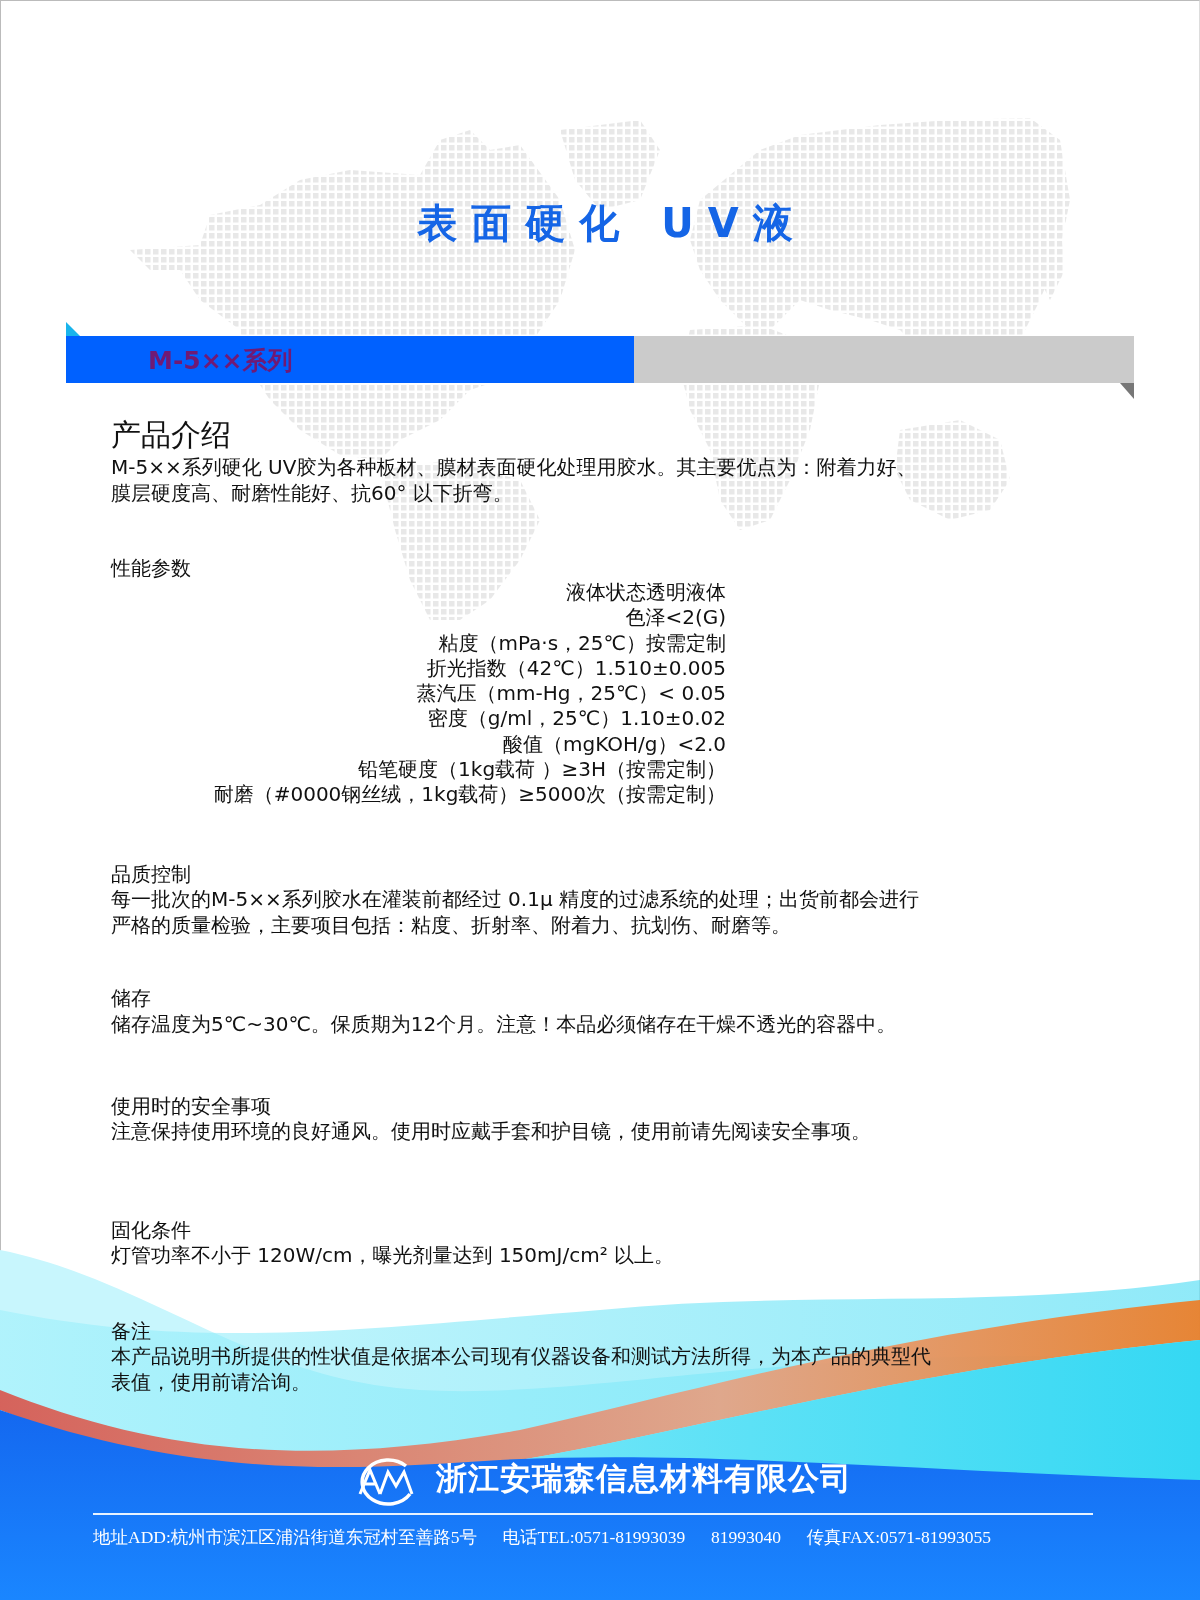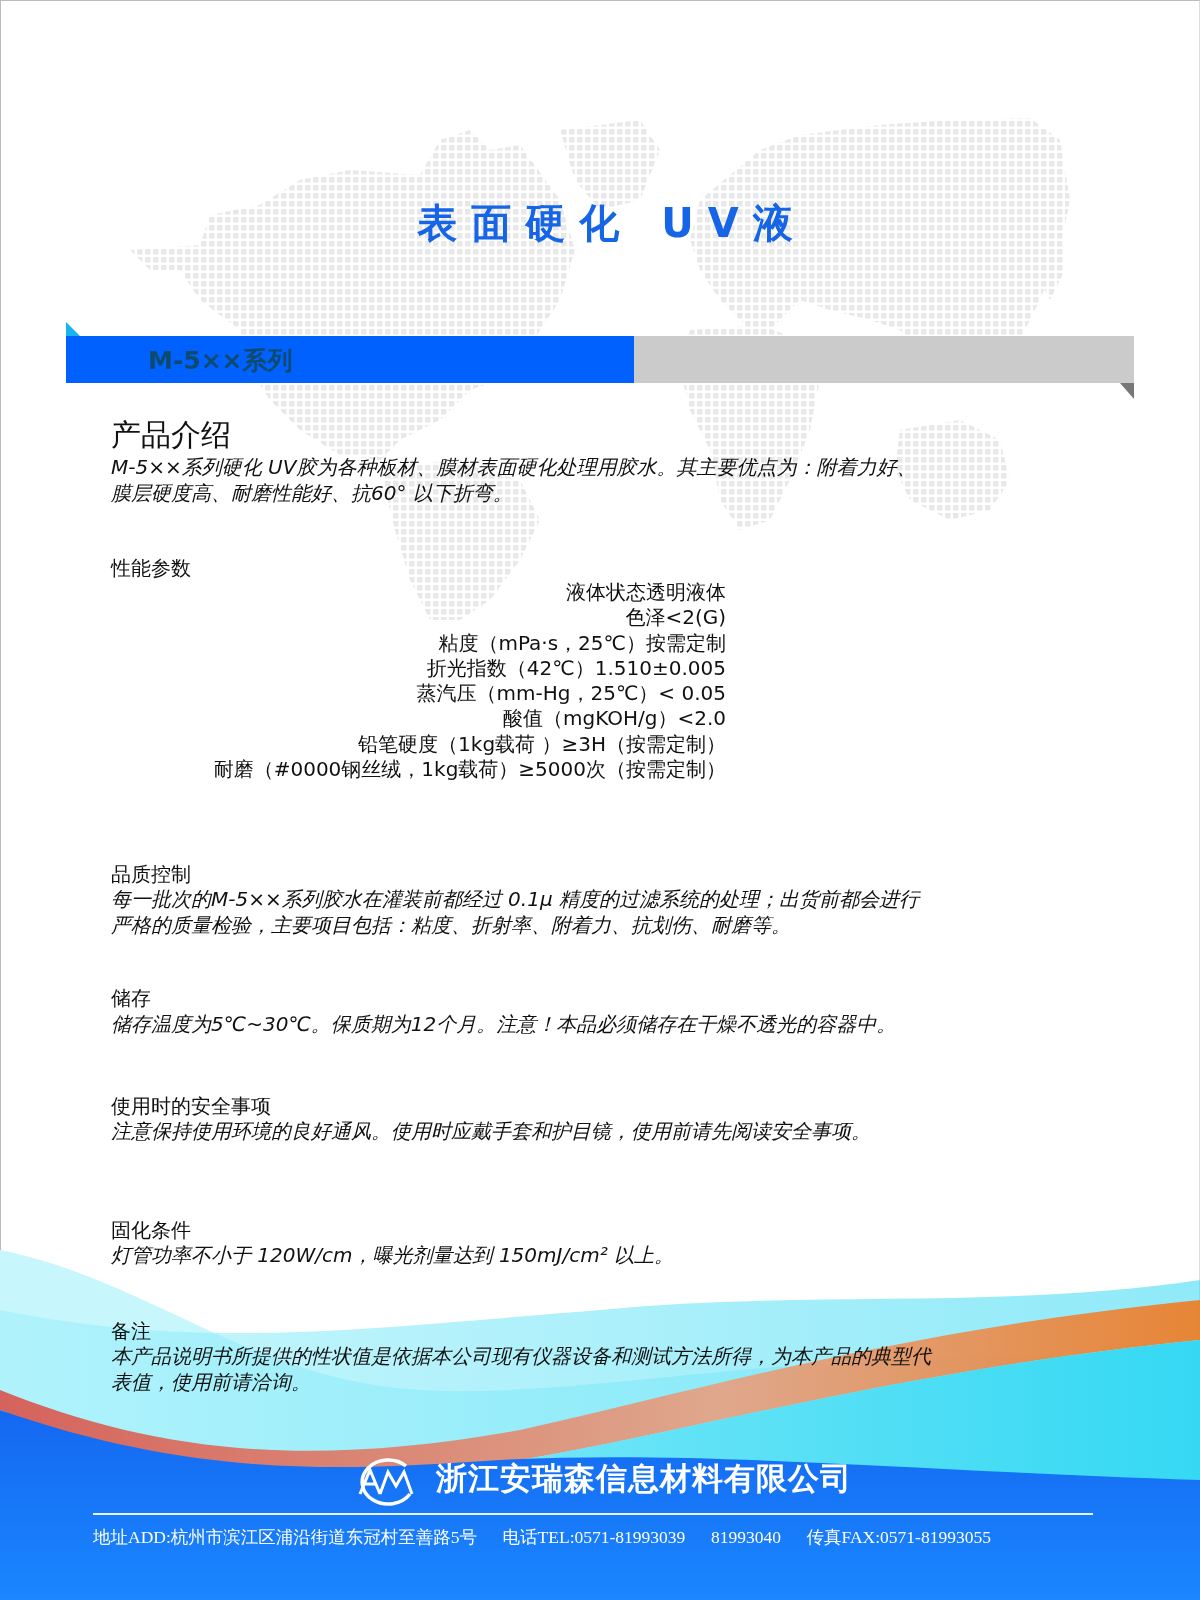--- a/index.html
+++ b/index.html
@@ -2,25 +2,25 @@
 <html><head>
 <meta charset="utf-8">
 <style>
   html,body{margin:0;padding:0;}
   body{width:1200px;height:1600px;position:relative;overflow:hidden;background:#fff;font-family:"DejaVu Sans","Liberation Sans",sans-serif;color:#111;}
   .frame{position:absolute;left:0;top:0;width:1198px;height:1598px;border-left:1px solid #bbb;border-top:1px solid #bbb;border-right:1px solid #ddd;}
   .title{position:absolute;left:12px;width:1200px;top:196px;text-align:center;font-size:40px;font-weight:bold;color:#1565e6;letter-spacing:14px;font-family:"DejaVu Sans",sans-serif;}
   .banner{position:absolute;left:66px;top:336px;width:1068px;height:47px;}
   .banner .blue{position:absolute;left:0;top:0;width:568px;height:47px;background:#0061ff;}
   .banner .gray{position:absolute;left:568px;top:0;width:500px;height:47px;background:#cbcbcb;}
-  .banner .label{position:absolute;left:82px;top:8px;color:#0c4a6e;font-size:25px;font-weight:bold;}
+  .banner .label{position:absolute;left:82px;top:8px;color:#701a75;font-size:25px;font-weight:bold;}
   .tri-l{position:absolute;left:66px;top:322px;width:0;height:0;border-left:14px solid #19b4ec;border-top:14px solid transparent;}
   .tri-r{position:absolute;left:1120px;top:383px;width:0;height:0;border-top:16px solid #777;border-left:14px solid transparent;}
   .h1{position:absolute;left:111px;top:418px;font-size:30px;line-height:34px;}
-  .para{position:absolute;left:111px;width:990px;font-size:20px;line-height:26px;font-style:italic;}
+  .para{position:absolute;left:111px;width:990px;font-size:20px;line-height:26px;}
   .sec-h{position:absolute;left:111px;font-size:20px;line-height:26px;}
   .specs{position:absolute;left:111px;top:580px;width:615px;}
   .spec-row{display:flex;justify-content:flex-end;height:25.3px;line-height:25px;font-size:20px;white-space:nowrap;}
   .footer-bg{position:absolute;left:0;top:1240px;width:1200px;height:360px;}
   .company{position:absolute;left:436px;top:1458px;font-size:31px;font-weight:bold;color:#fff;letter-spacing:1px;}
   .logo{position:absolute;left:346px;top:1456px;width:78px;height:50px;}
   .fline{position:absolute;left:93px;top:1513px;width:1000px;height:2px;background:#e8f3ff;}
   .addr{position:absolute;left:93px;top:1525px;font-size:17.5px;color:#fff;white-space:nowrap;word-spacing:0;}
   .addr span{margin-right:20px;font-family:Liberation Serif, serif;}
 </style>
@@ -84,20 +84,24 @@
       <span>粘度（mPa·s，25℃）</span>
       <span>按需定制</span>
     </div>
   <div class="spec-row">
       <span>折光指数（42℃）</span>
       <span>1.510±0.005</span>
     </div>
   <div class="spec-row">
       <span>蒸汽压（mm-Hg，25℃）</span>
       <span>&lt; 0.05</span>
+    </div>
+  <div class="spec-row">
+      <span>密度（g/ml，25℃）</span>
+      <span>1.10±0.02</span>
     </div>
   <div class="spec-row">
       <span>酸值（mgKOH/g）</span>
       <span>&lt;2.0</span>
     </div>
   <div class="spec-row">
       <span>铅笔硬度（1kg载荷 ）</span>
       <span>≥3H（按需定制）</span>
     </div>
   <div class="spec-row">

